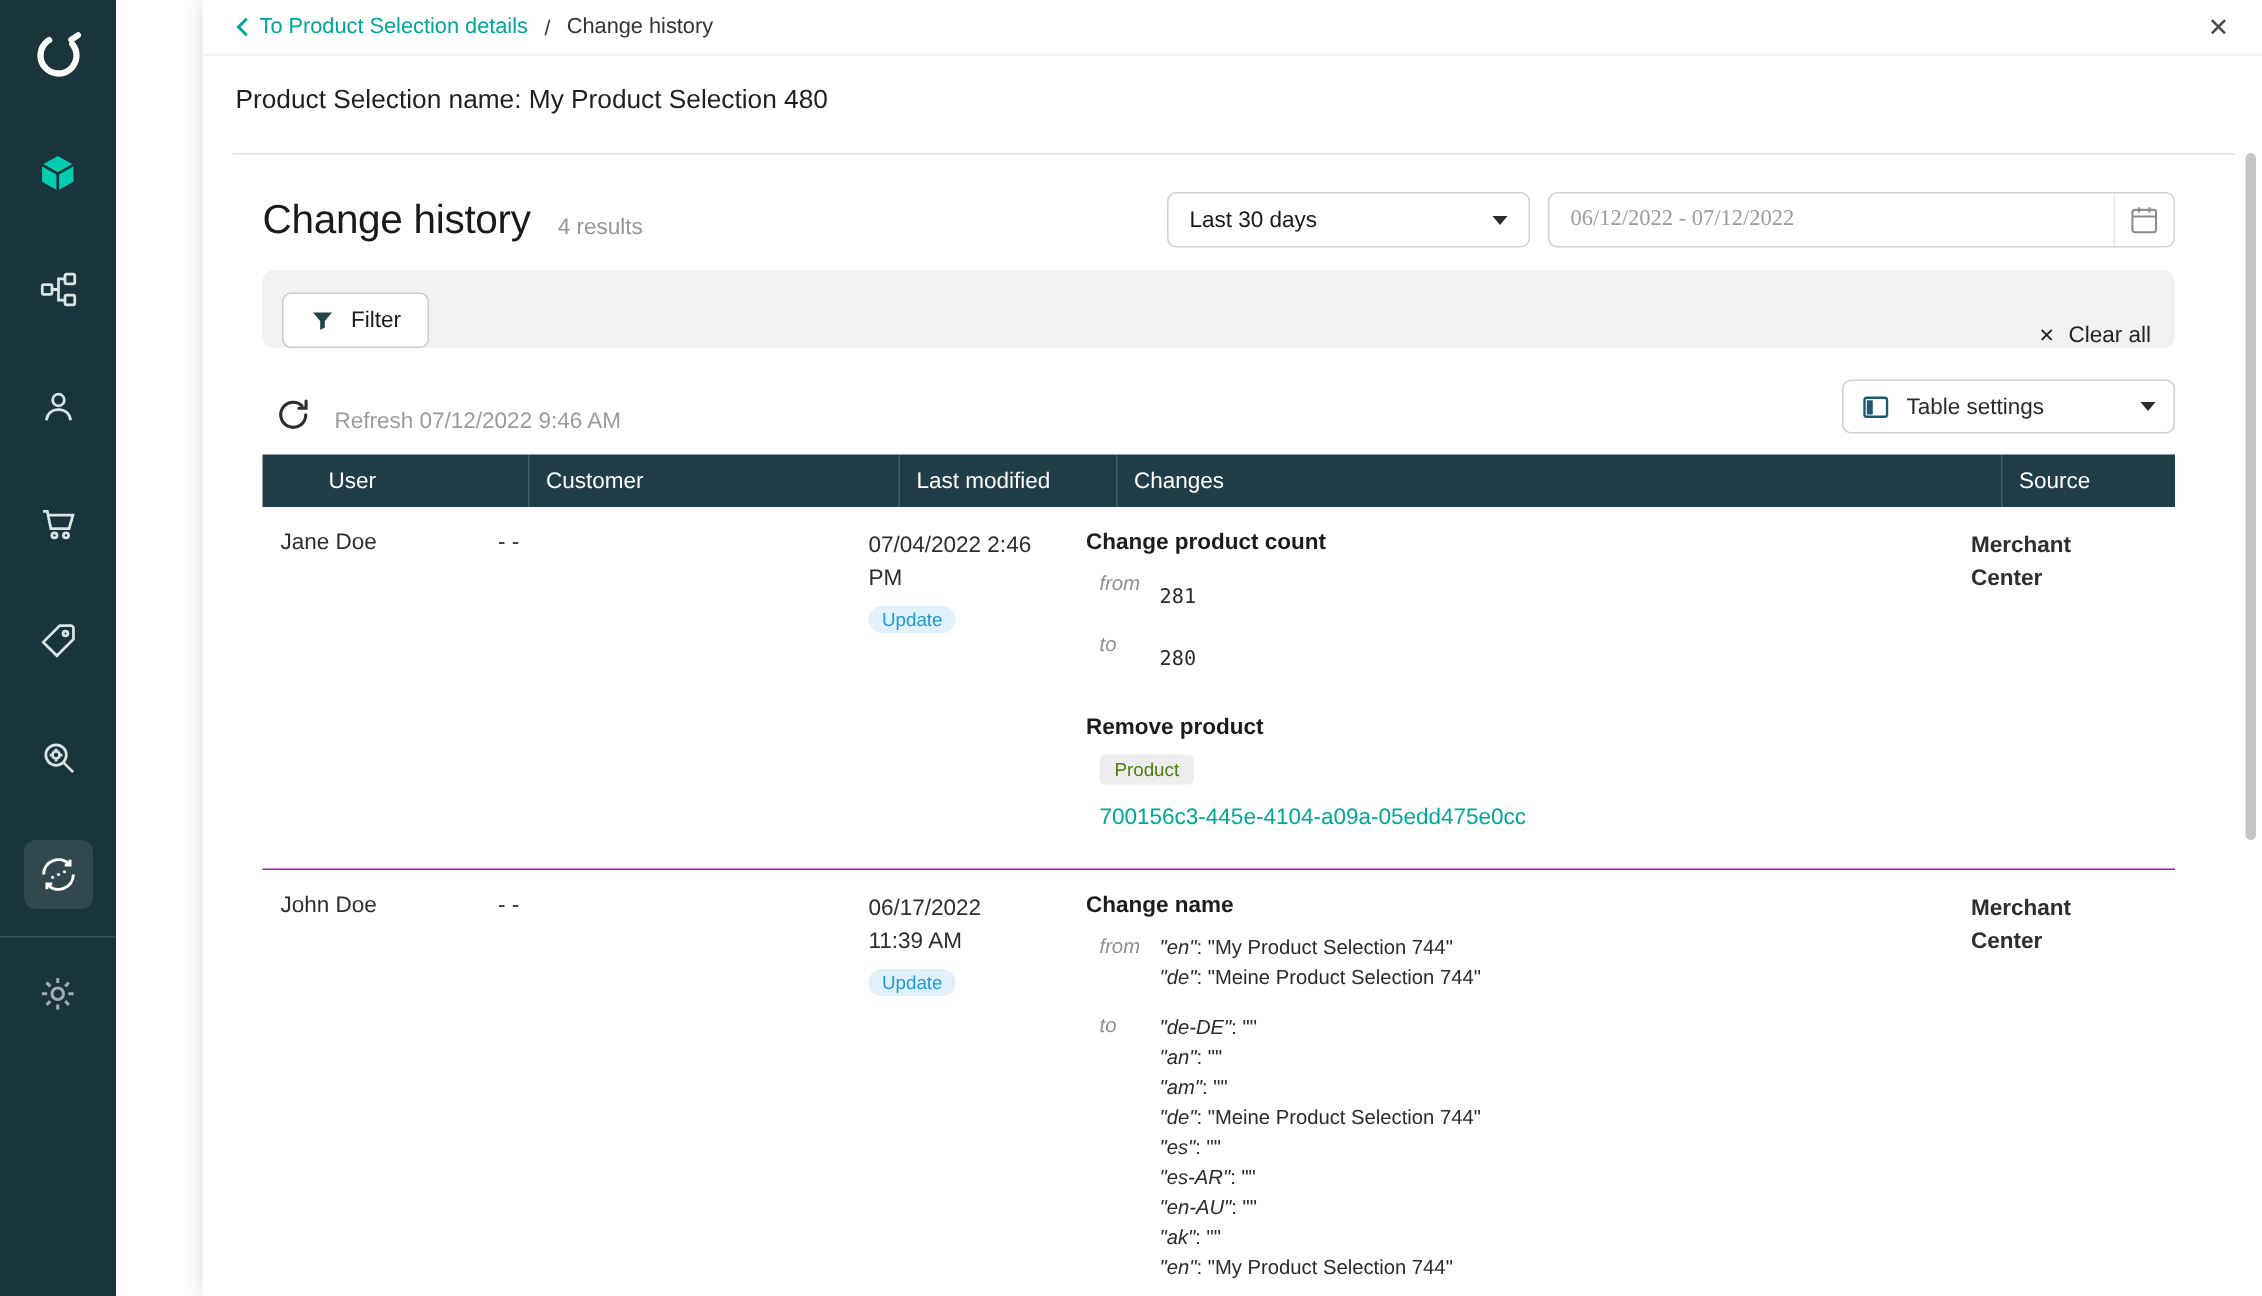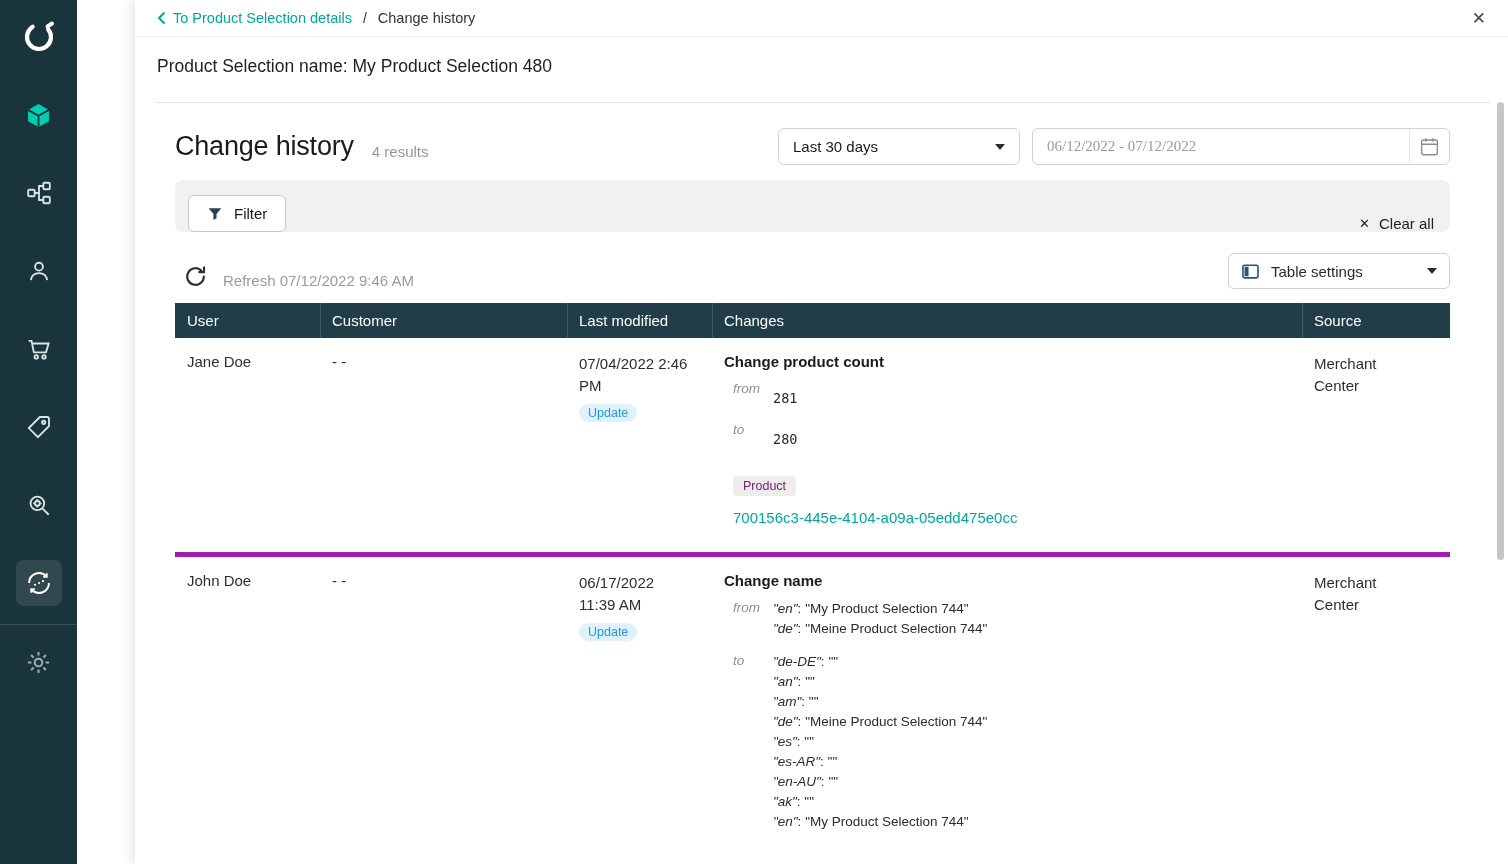--- a/index.html
+++ b/index.html
@@ -73,41 +73,41 @@
   .refresh-btn { margin-left:7px; margin-right:15px; width:26px; height:26px; cursor:pointer; display:flex; align-items:center; justify-content:center; }
   .refresh-label { color:#9b9b9b; font-size:15px; }
   .ts-btn {
     margin-left:auto; width:222px; height:36px; border:1px solid #cfcfcf; border-radius:6px;
     background:#fff; display:flex; align-items:center; gap:11px; padding:0 12px;
     font-size:15px; color:#2a2a2a; cursor:pointer;
   }
   
   .table { margin-top:14px; }
   .thead, .trow { display:grid; grid-template-columns:145px 247px 145px 590px 148px; }
-  .thead { background:var(--table-header-bg,#203d48); }
+  .thead { background:var(--table-header-bg,#203d48);padding-left:32px; }
   .th { color:#fff; font-size:15px; font-weight:400; padding:9px 12px; position:relative; }
   .th + .th::before { content:""; position:absolute; left:0; top:0; bottom:0; width:1px; background:rgba(255,255,255,.16); }
-  .trow { border-bottom:5px solid #a21caf; }
+  .trow { border-bottom:1px solid #a21caf; }
   .cell { padding:15px 12px 26px; font-size:15px; color:#2e2e2e; }
   .date { max-width:112px; line-height:1.45; }
   .badge {
     display:inline-block; margin-top:7px;
     background:var(--update-badge-bg,#e0f1fb); color:var(--update-badge-text,#1e9ad6);
     font-size:12.5px; padding:2px 9px; border-radius:10px;text-align:right;
   }
-  .source-text { max-width:90px; line-height:1.45; }
+  .source-text { max-width:90px; line-height:1.45;font-weight:bold; }
   .change-title { font-weight:700; font-size:15px; color:#1c1c1c; margin-bottom:10px; }
   .change + .change { margin-top:27px; }
   .ft-row { display:flex; margin-left:9px; margin-bottom:13px; }
   .ft-label { width:40px; flex:none; font-style:italic; color:#8f8f8f; font-size:13.5px; padding-top:1px; }
   .ft-val { color:#2b2b2b; }
   .ft-val.mono { font-family:"DejaVu Sans Mono","Liberation Mono",monospace; font-size:13px; padding-top:8px; }
   .ft-val .line { font-size:13.5px; line-height:20px; }
   .ft-val .k { font-style:italic; }
-  .tag { display:inline-block; margin-left:9px; background:#ededed; color:#701a75; font-size:12.5px; padding:3px 10px; border-radius:4px; }
+  .tag { display:inline-block; margin-left:9px; background:#ededed; color:#4d7c0f; font-size:12.5px; padding:3px 10px; border-radius:4px; }
   .uuid-link { display:block; margin-left:9px; margin-top:13px; color:var(--accent-teal,#00a79b); font-size:15px; text-decoration:none; cursor:pointer; }
   
   .scroll-thumb { position:absolute; right:4px; top:102px; width:7px; height:458px; background:#c6c6c6; border-radius:4px; cursor:pointer; }
 </style>
 </head>
 <body>
 
 <aside class="sidebar">
   <div class="side-item">
     <svg width="36" height="36" viewBox="0 0 36 36">
@@ -269,21 +269,21 @@
                     <div class="line">281</div>
                   </div>
                 </div>
                 <div class="ft-row">
                   <div class="ft-label">to</div>
                   <div class="ft-val mono">
                     <div class="line">280</div>
                   </div>
                 </div>
               </div>
-              <div class="change"><span class="tag">Product</span><a class="uuid-link">700156c3-445e-4104-a09a-05edd475e0cc</a></div>
+              <div class="change"><div class="change-title">Remove product</div><span class="tag">Product</span><a class="uuid-link">700156c3-445e-4104-a09a-05edd475e0cc</a></div>
             </div>
     <div class="cell">
       <div class="source-text">Merchant Center</div>
     </div>
   </div>
           <div class="trow">
     <div class="cell user">John Doe</div>
     <div class="cell customer">- -</div>
     <div class="cell">
       <div class="date">06/17/2022 11:39 AM</div>

